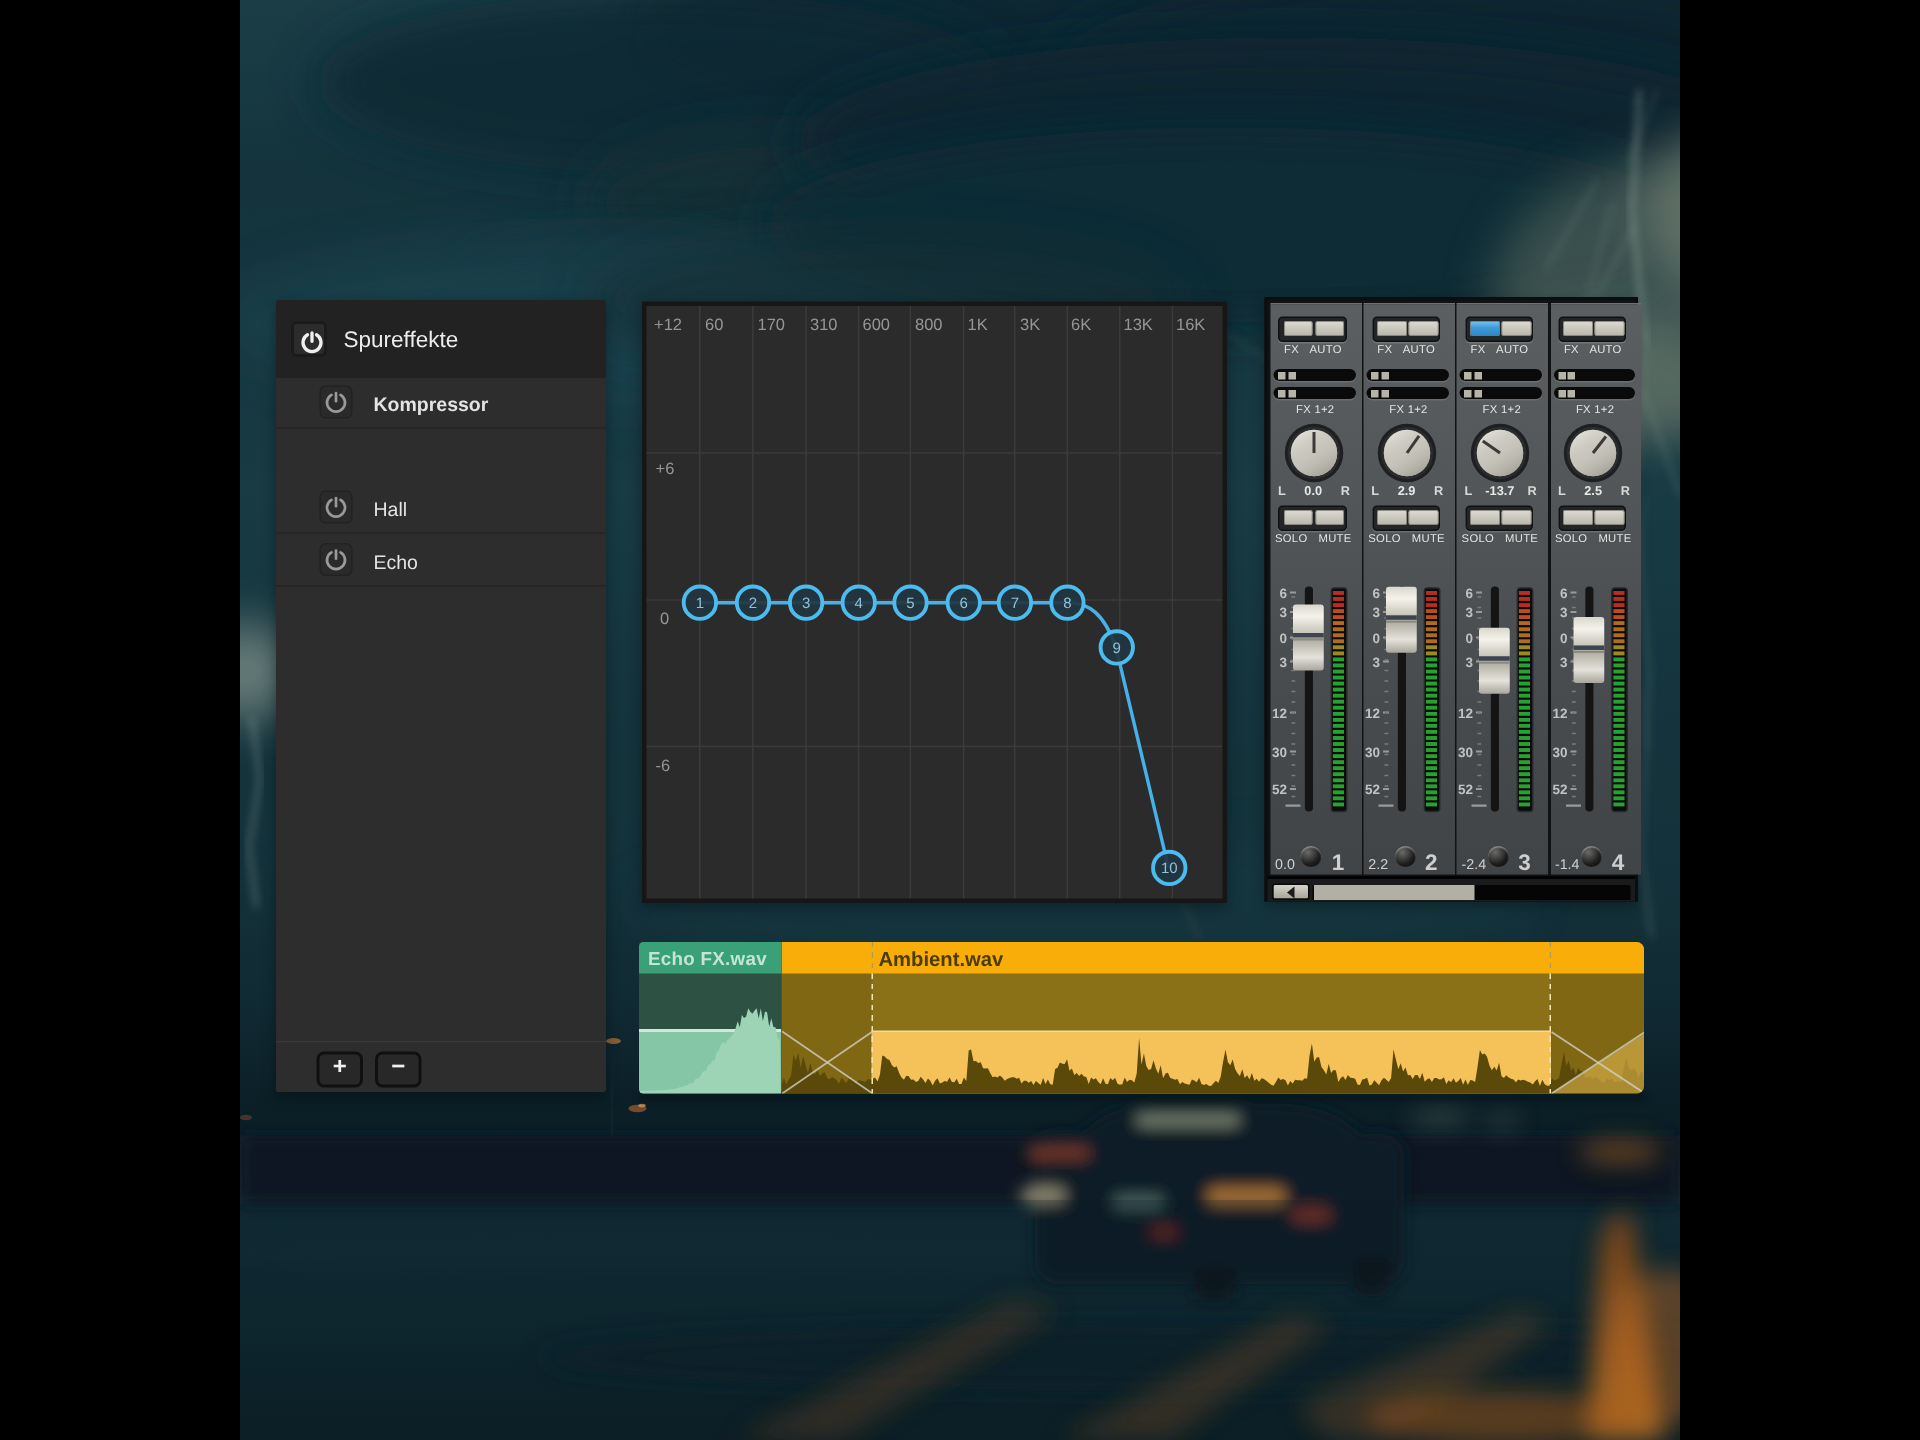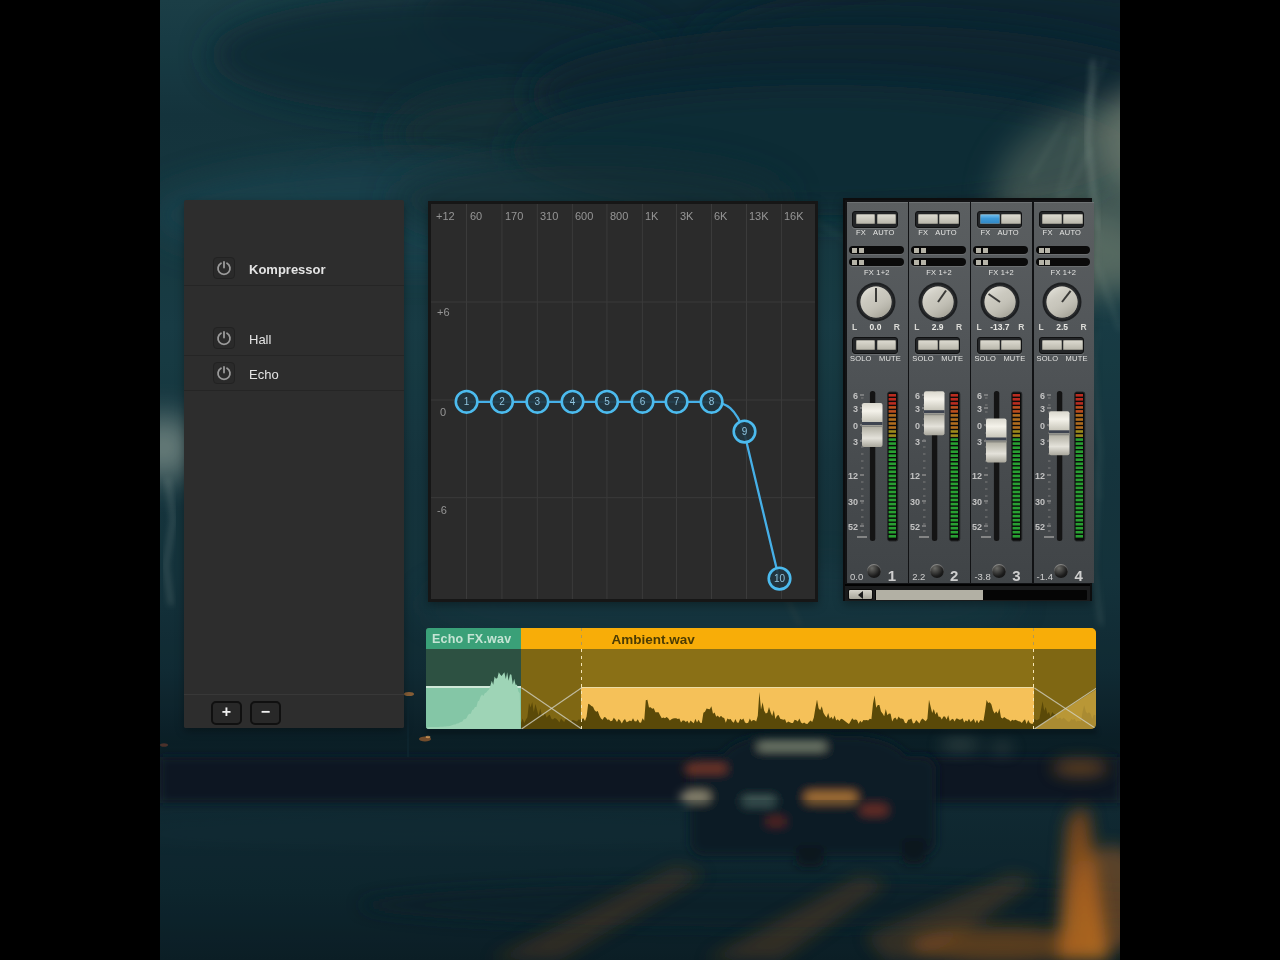--- a/index.html
+++ b/index.html
@@ -141,20 +141,29 @@
 <ellipse cx="249" cy="694" rx="5" ry="2" fill="#c87c3a" opacity="0.65"></ellipse>
 <ellipse cx="265" cy="739" rx="6" ry="2.5" fill="#b86a30" opacity="0.6"></ellipse>
 <ellipse cx="268" cy="737" rx="2.5" ry="1.2" fill="#e8a860" opacity="0.7"></ellipse>
 <rect x="247" y="697" width="2" height="60" fill="#0e2630" opacity="0.8"></rect>
 <ellipse cx="160" cy="627" rx="4" ry="1.8" fill="#7a3c28" opacity="0.5"></ellipse>
 <ellipse cx="4" cy="745" rx="4" ry="1.8" fill="#8a4430" opacity="0.5"></ellipse>
 </svg>
   </div>
 
   <div id="fxpanel">
+    <div id="fxhead">
+      <div class="pwbtn" style="left:10px;top:14px;">
+        <svg width="16" height="16" viewBox="0 0 16 16">
+            <path d="M5 3.2 A6 6 0 1 0 11 3.2" stroke="#f0f0f0" stroke-width="2.2" fill="none" stroke-linecap="round"></path>
+            <line x1="8" y1="2" x2="8" y2="7.5" stroke="#f0f0f0" stroke-width="2.2" stroke-linecap="round"></line>
+          </svg>
+      </div>
+      <div style="position:absolute;left:45px;top:18px;font-size:15px;color:#ececec;">Spureffekte</div>
+    </div>
     <div class="fxrow" id="row1" style="top:52px;font-weight:bold;">
       <div class="rowpw">
           <svg width="16" height="16" viewBox="0 0 16 16" style="position:absolute;left:2px;top:2px;">
             <path d="M5 3.2 A6 6 0 1 0 11 3.2" stroke="#9a9a9a" stroke-width="1.8" fill="none" stroke-linecap="round"></path>
             <line x1="8" y1="2" x2="8" y2="7.5" stroke="#9a9a9a" stroke-width="1.8" stroke-linecap="round"></line>
           </svg>
         </div>
       <div class="lbl">Kompressor</div>
     </div>
     <div class="fxrow" id="row4" style="top:157px;">
@@ -600,21 +609,21 @@
           <line x1="14" y1="307" x2="16.5" y2="307" stroke="#7c7c7c" stroke-width="1"></line>
           <line x1="14" y1="314" x2="16.5" y2="314" stroke="#7c7c7c" stroke-width="1"></line>
           <line x1="14" y1="321" x2="16.5" y2="321" stroke="#7c7c7c" stroke-width="1"></line>
           <line x1="14" y1="328" x2="16.5" y2="328" stroke="#7c7c7c" stroke-width="1"></line>
           <line x1="10" y1="334" x2="20" y2="334" stroke="#9a9a9a" stroke-width="1.5"></line>
 <rect x="22.9" y="188" width="5.4" height="150" rx="2.5" fill="#141414"></rect>
 <rect x="15" y="215.5" width="20.5" height="44" rx="2" fill="url(#capgrad)"></rect>
 <rect x="15" y="234.5" width="20.5" height="3" fill="#3e4450"></rect>
 <rect x="15" y="238.0" width="20.5" height="1.5" fill="#8a8a84"></rect>
 </svg>
-<div style="position:absolute;left:3px;top:367.5px;font-size:9.5px;color:#cfcfcf;">-3.8</div>
+<div style="position:absolute;left:3px;top:367.5px;font-size:9.5px;color:#cfcfcf;">-2.4</div>
 <div class="panknob"></div>
 <div style="position:absolute;left:38px;top:364px;width:14px;text-align:center;font-size:15px;font-weight:bold;color:#cfcfcf;">3</div>
 </div>
 <div class="strip" style="left:188.6px;">
 <div class="bgrp" style="top:7.6px;">
           <div class="sbtn" style="left:2.5px;"></div>
           <div class="sbtn" style="left:23.5px;"></div>
         </div>
 <div class="slab" style="top:24.9px;">
           <span style="left:9px;">FX</span>
@@ -769,21 +778,21 @@
 <div style="position:absolute;left:0;top:0;width:100%;height:21px;background:#3aa078;"></div>
 <div style="position:absolute;left:6px;top:4px;font-size:12.5px;font-weight:bold;color:#c4e4d4;letter-spacing:0.2px;">Echo FX.wav</div>
 <div style="position:absolute;left:0;top:59px;width:100%;height:42.2px;background:#84c6a6;"></div>
 <div style="position:absolute;left:0;top:58.4px;width:100%;height:1.3px;background:#cfe8d8;"></div>
 <svg width="95" height="102" style="position:absolute;left:0;top:0;">
           <polygon points="0,101.2 0.0,99.2 1.4,99.2 2.8,99.2 4.2,99.1 5.6,99.1 7.0,99.1 8.4,99.1 9.8,99.0 11.2,99.0 12.6,98.9 14.0,98.8 15.4,98.8 16.8,98.7 18.2,98.6 19.6,98.4 21.0,98.2 22.4,98.2 23.8,97.9 25.2,97.6 26.6,97.0 28.0,96.6 29.4,96.5 30.8,95.6 32.2,95.5 33.6,94.4 35.0,94.1 36.4,93.5 37.8,91.2 39.2,91.2 40.6,90.1 42.0,87.1 43.4,85.8 44.8,85.8 46.2,82.0 47.6,81.5 49.0,79.0 50.4,79.0 51.8,73.5 53.2,72.5 54.6,68.5 56.0,66.5 57.4,68.0 58.8,65.3 60.2,64.6 61.6,62.7 63.0,61.4 64.4,57.5 65.8,52.8 67.2,56.8 68.6,48.6 70.0,50.7 71.4,49.9 72.8,44.2 74.2,46.5 75.6,47.9 77.0,45.9 78.4,44.2 79.8,51.0 81.2,44.2 82.6,52.8 84.0,46.3 85.4,46.8 86.8,56.5 88.2,50.8 89.6,56.7 91.0,56.8 92.4,63.6 93.8,65.3 94.6,101.2" fill="#9ed4b6"></polygon>
         </svg>
 </div>
 <div style="position:absolute;left:94.6px;top:0;width:575.6px;height:101.2px;background:#8a7016;border-radius:0 5px 5px 0;overflow:hidden;">
 <div style="position:absolute;left:0;top:0;width:100%;height:21px;background:#f8ad08;"></div>
-<div style="position:absolute;left:91px;top:3.5px;font-size:13.5px;font-weight:bold;color:#4c3c04;">Ambient.wav</div>
+<div style="position:absolute;left:65px;top:3.5px;font-size:13.5px;font-weight:bold;color:#4c3c04;">Ambient.wav</div>
 <div style="position:absolute;left:60.7px;top:59.7px;width:452.7px;height:41.5px;background:#f5c159;"></div>
 <div style="position:absolute;left:60.7px;top:58.7px;width:452.7px;height:1.4px;background:#ecdca6;"></div>
 <div style="position:absolute;left:0;top:21px;width:60.7px;height:80.2px;background:rgba(40,30,0,0.10);"></div>
 <div style="position:absolute;left:513.4px;top:21px;width:62.2px;height:80.2px;background:rgba(40,30,0,0.10);"></div>
 <svg width="576" height="102" style="position:absolute;left:0;top:0;">
           <polygon points="0,101.2 0.0,95.1 1.6,90.5 3.2,95.0 4.8,91.7 6.4,89.2 8.0,75.0 9.6,79.4 11.2,73.9 12.8,84.0 14.4,76.1 16.0,81.8 17.6,87.6 19.2,80.5 20.8,87.0 22.4,88.1 24.0,85.3 25.6,89.4 27.2,87.8 28.8,86.8 30.4,90.7 32.0,91.5 33.6,90.1 35.2,90.8 36.8,92.2 38.4,94.5 40.0,90.5 41.6,92.4 43.2,94.1 44.8,91.0 46.4,91.6 48.0,91.6 49.6,94.5 51.2,92.1 52.8,92.3 54.4,92.9 56.0,93.4 57.6,91.4 59.2,91.8 60.8,91.1 62.4,90.3 64.0,93.0 65.6,88.6 67.2,75.7 68.8,76.4 70.4,78.0 72.0,78.7 73.6,82.2 75.2,83.7 76.8,82.9 78.4,87.4 80.0,90.4 81.6,91.8 83.2,89.1 84.8,89.5 86.4,91.8 88.0,91.6 89.6,93.3 91.2,92.7 92.8,89.8 94.4,91.6 96.0,94.0 97.6,91.0 99.2,92.5 100.8,95.6 102.4,92.5 104.0,90.9 105.6,94.3 107.2,93.6 108.8,92.6 110.4,93.2 112.0,90.3 113.6,93.3 115.2,93.5 116.8,91.2 118.4,94.6 120.0,94.7 121.6,90.3 123.2,92.7 124.8,72.3 126.4,71.7 128.0,79.5 129.6,79.3 131.2,80.7 132.8,80.2 134.4,84.2 136.0,84.3 137.6,84.2 139.2,87.5 140.8,90.2 142.4,89.6 144.0,90.3 145.6,89.0 147.2,90.3 148.8,92.5 150.4,91.3 152.0,90.6 153.6,90.2 155.2,90.2 156.8,91.1 158.4,90.5 160.0,94.4 161.6,92.5 163.2,92.5 164.8,93.9 166.4,92.7 168.0,95.4 169.6,92.6 171.2,94.0 172.8,95.3 174.4,90.7 176.0,94.6 177.6,91.7 179.2,94.8 180.8,95.1 182.4,84.7 184.0,83.8 185.6,80.4 187.2,81.1 188.8,81.3 190.4,78.2 192.0,85.8 193.6,84.4 195.2,88.7 196.8,87.4 198.4,89.4 200.0,87.8 201.6,89.6 203.2,90.0 204.8,94.7 206.4,90.4 208.0,91.6 209.6,90.9 211.2,93.4 212.8,94.8 214.4,90.9 216.0,94.5 217.6,94.8 219.2,90.7 220.8,92.1 222.4,90.5 224.0,94.5 225.6,95.2 227.2,94.8 228.8,90.4 230.4,93.4 232.0,91.9 233.6,92.2 235.2,93.6 236.8,87.8 238.4,64.0 240.0,81.6 241.6,74.3 243.2,82.7 244.8,85.4 246.4,84.7 248.0,78.9 249.6,84.3 251.2,87.9 252.8,82.2 254.4,90.9 256.0,87.7 257.6,87.1 259.2,90.7 260.8,91.2 262.4,91.8 264.0,91.3 265.6,94.9 267.2,93.4 268.8,94.3 270.4,94.9 272.0,95.1 273.6,91.7 275.2,92.3 276.8,93.5 278.4,90.5 280.0,94.6 281.6,95.4 283.2,94.6 284.8,95.8 286.4,96.0 288.0,94.1 289.6,92.5 291.2,94.0 292.8,89.8 294.4,79.9 296.0,71.6 297.6,80.2 299.2,82.2 300.8,78.3 302.4,84.7 304.0,87.5 305.6,89.4 307.2,84.9 308.8,90.7 310.4,88.8 312.0,91.6 313.6,87.4 315.2,92.5 316.8,91.2 318.4,93.1 320.0,90.8 321.6,91.3 323.2,92.5 324.8,93.8 326.4,95.1 328.0,95.9 329.6,93.3 331.2,90.3 332.8,92.0 334.4,91.4 336.0,92.1 337.6,95.7 339.2,92.7 340.8,94.4 342.4,91.9 344.0,92.2 345.6,92.1 347.2,92.5 348.8,90.8 350.4,91.2 352.0,75.8 353.6,67.6 355.2,79.8 356.8,77.0 358.4,76.9 360.0,83.4 361.6,85.5 363.2,88.3 364.8,81.1 366.4,87.3 368.0,85.4 369.6,85.7 371.2,93.4 372.8,90.6 374.4,89.5 376.0,92.0 377.6,88.6 379.2,90.5 380.8,90.6 382.4,91.2 384.0,95.0 385.6,95.3 387.2,91.7 388.8,91.4 390.4,90.5 392.0,95.6 393.6,95.0 395.2,92.1 396.8,93.8 398.4,95.5 400.0,92.1 401.6,90.5 403.2,91.9 404.8,93.3 406.4,90.7 408.0,71.7 409.6,78.4 411.2,84.9 412.8,80.9 414.4,86.4 416.0,83.7 417.6,88.8 419.2,88.7 420.8,91.4 422.4,88.6 424.0,88.6 425.6,91.4 427.2,87.2 428.8,93.2 430.4,91.5 432.0,90.8 433.6,93.4 435.2,90.6 436.8,90.7 438.4,91.7 440.0,91.5 441.6,90.2 443.2,94.6 444.8,92.2 446.4,93.5 448.0,90.8 449.6,93.9 451.2,92.6 452.8,90.7 454.4,95.1 456.0,91.7 457.6,95.3 459.2,92.0 460.8,92.3 462.4,93.3 464.0,83.4 465.6,72.0 467.2,75.0 468.8,74.3 470.4,76.6 472.0,82.5 473.6,85.5 475.2,83.2 476.8,85.6 478.4,80.5 480.0,89.5 481.6,90.6 483.2,88.9 484.8,90.3 486.4,91.2 488.0,91.7 489.6,93.5 491.2,91.7 492.8,92.4 494.4,91.8 496.0,92.4 497.6,93.2 499.2,93.6 500.8,95.0 502.4,92.8 504.0,91.3 505.6,96.0 507.2,91.9 508.8,94.9 510.4,95.8 512.0,95.8 513.6,90.8 515.2,92.3 516.8,91.7 518.4,90.7 520.0,81.7 521.6,73.3 523.2,82.8 524.8,79.0 526.4,85.9 528.0,83.8 529.6,88.7 531.2,84.0 532.8,86.1 534.4,86.5 536.0,90.8 537.6,90.4 539.2,89.5 540.8,91.6 542.4,89.8 544.0,90.7 545.6,92.4 547.2,93.7 548.8,93.4 550.4,91.0 552.0,92.1 553.6,90.8 555.2,93.7 556.8,92.8 558.4,93.1 560.0,93.4 561.6,83.8 563.2,77.2 564.8,83.6 566.4,85.5 568.0,84.2 569.6,85.7 571.2,91.1 572.8,86.7 574.4,87.1 575.6,101.2" fill="#5a4908"></polygon>
         </svg>
 <svg width="576" height="102" style="position:absolute;left:0;top:0;">
           <line x1="0.5" y1="101" x2="60.7" y2="59.7" stroke="#d2d2c6" stroke-width="1.2" opacity="0.78"></line>
           <line x1="0.5" y1="59.7" x2="60.7" y2="101" stroke="#d2d2c6" stroke-width="1.2" opacity="0.78"></line>

